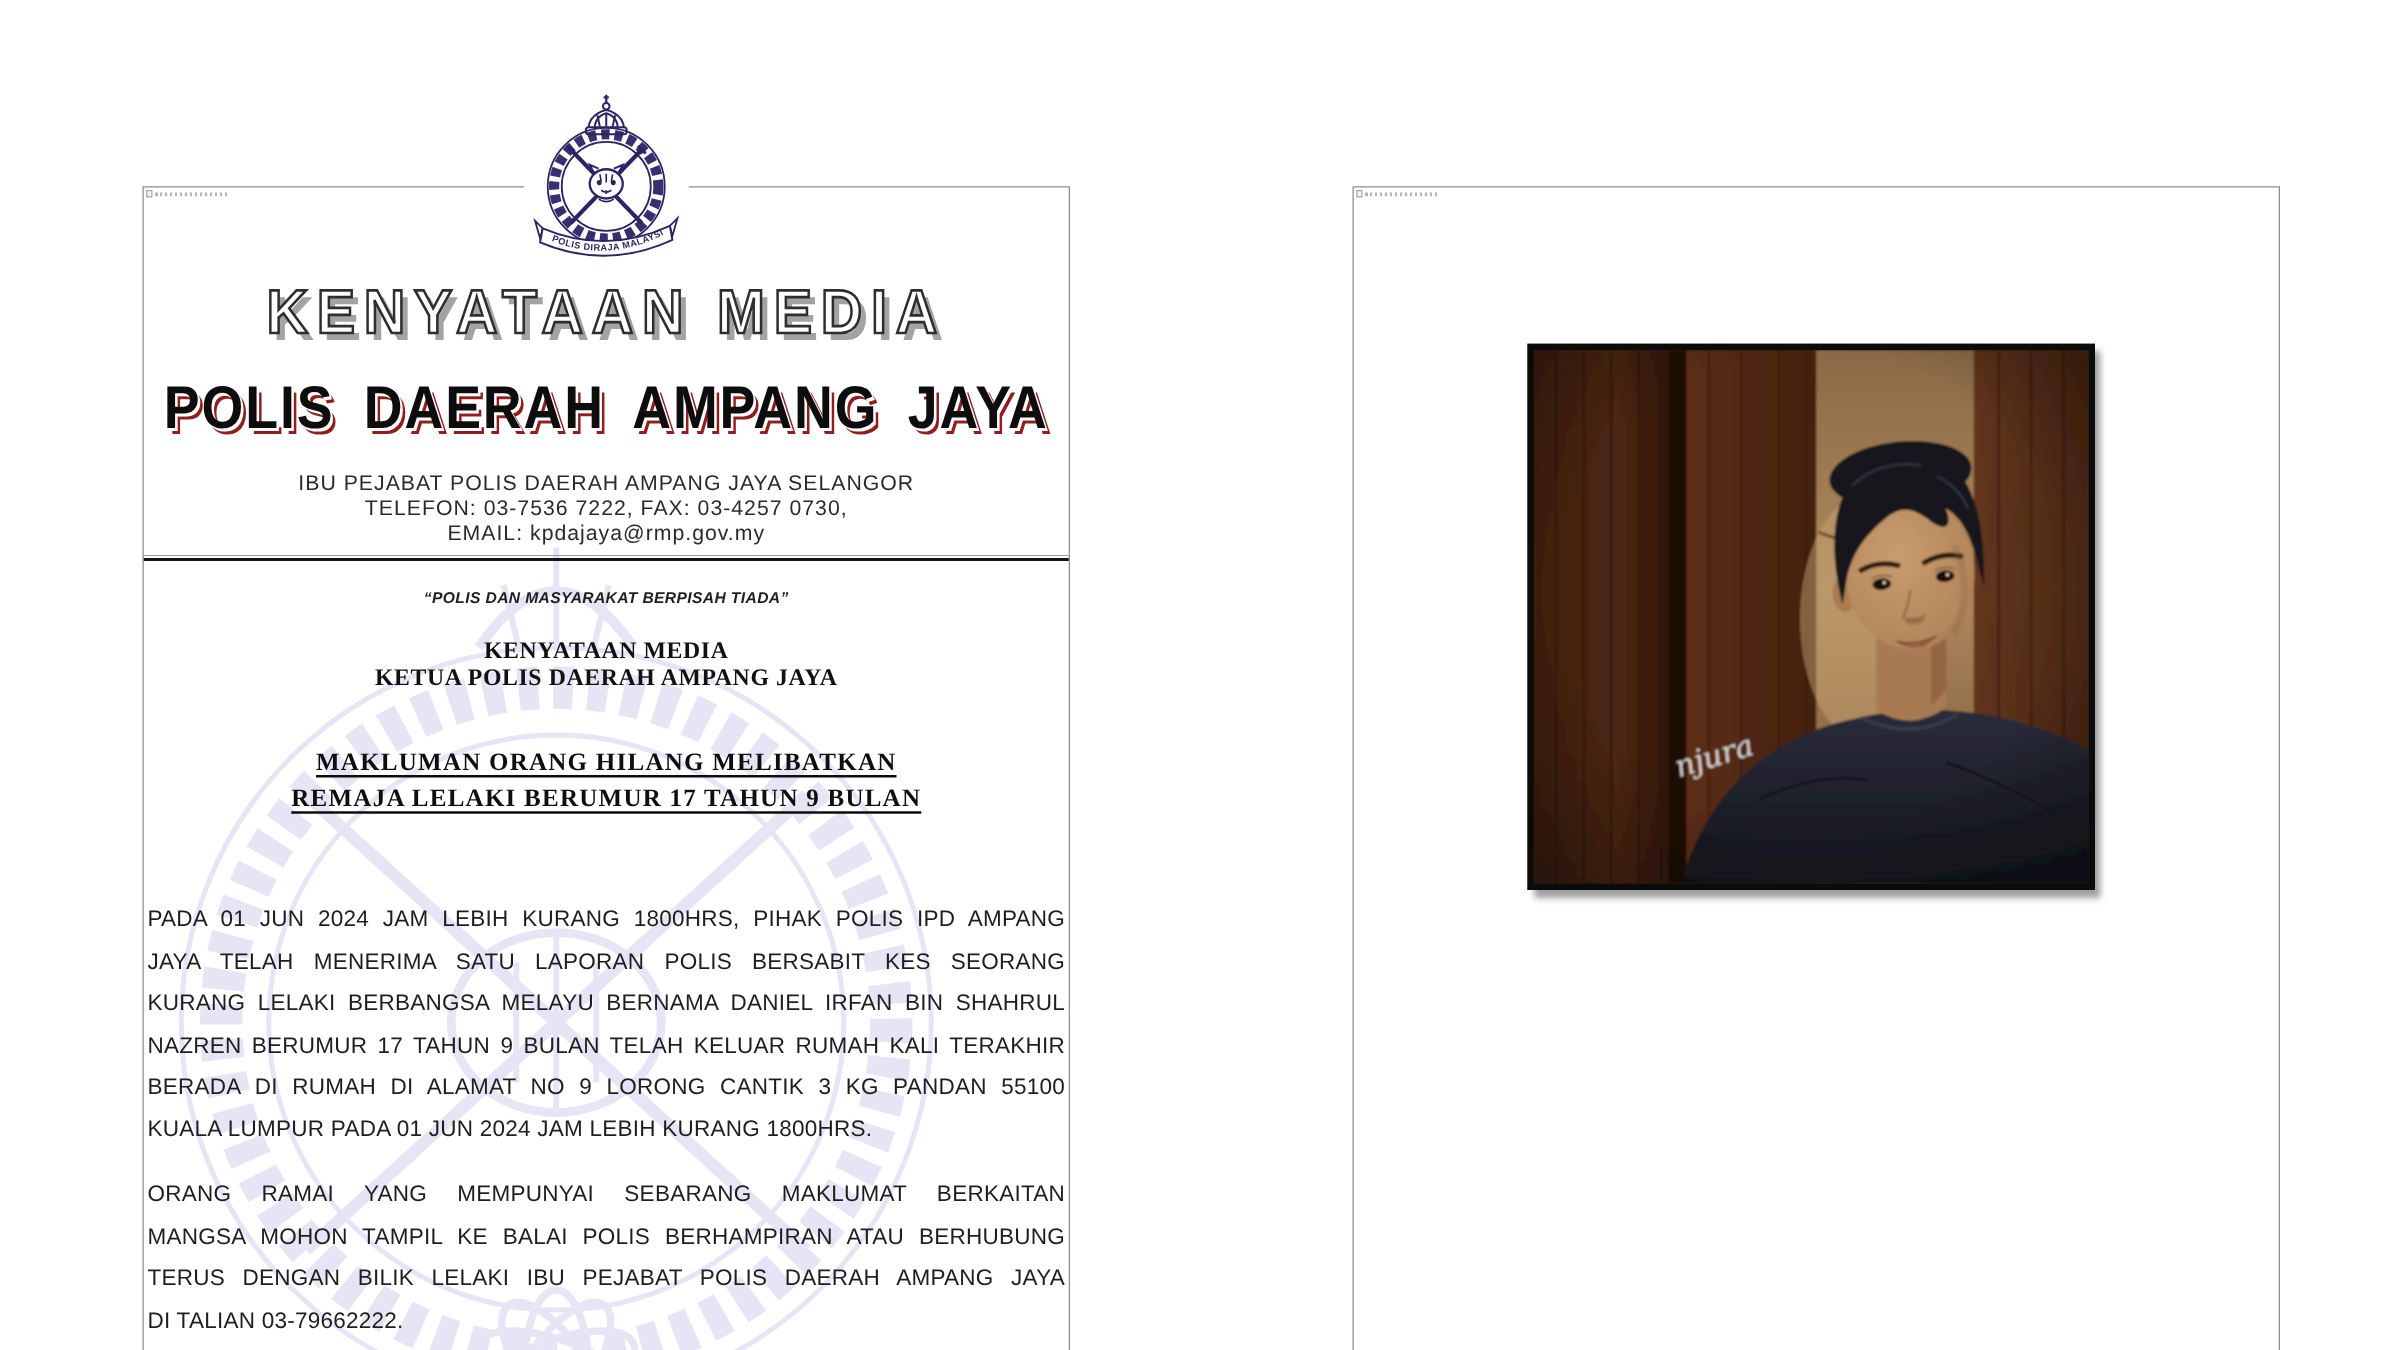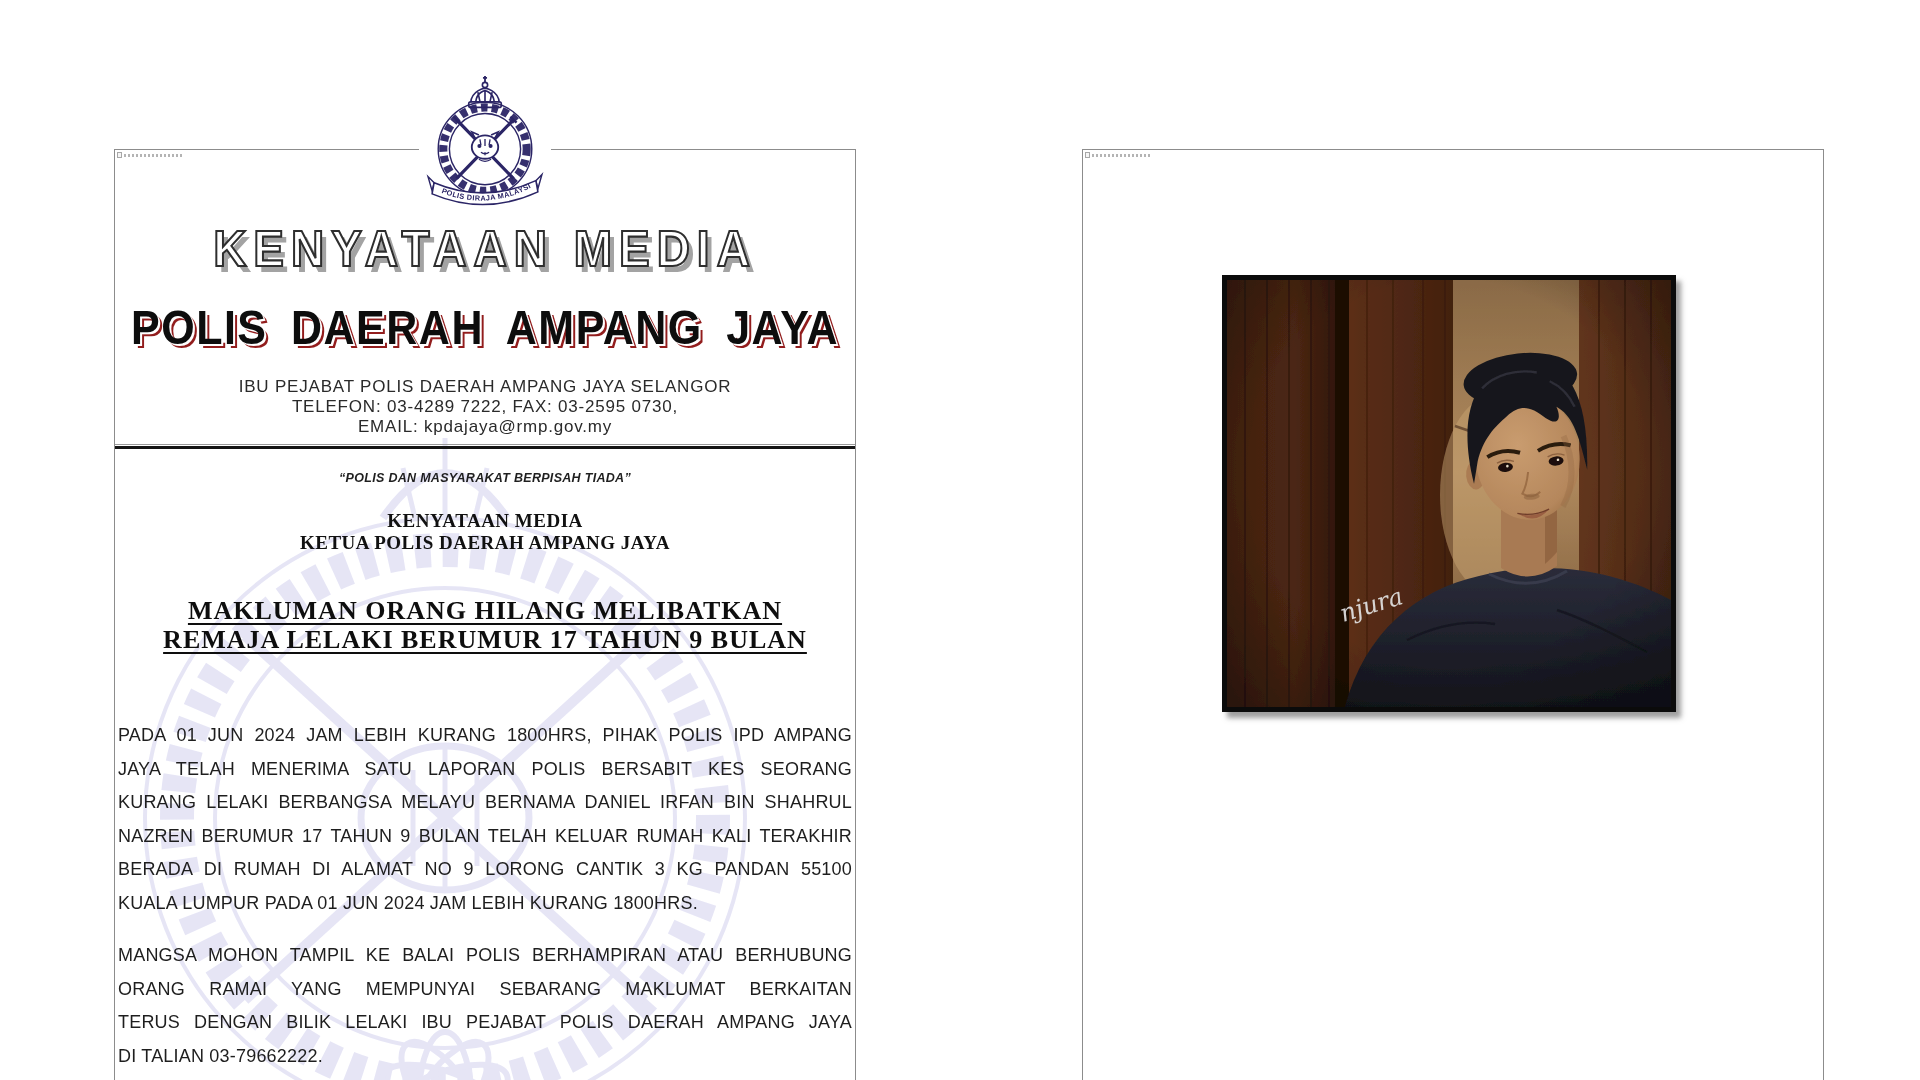--- a/index.html
+++ b/index.html
@@ -42,21 +42,21 @@
 
   .motto{position:absolute;top:321px;left:0;width:100%;text-align:center;
     font-size:12.5px;font-weight:bold;font-style:italic;color:#1f1f1f;letter-spacing:.3px;}
 
   .stmt{position:absolute;top:360px;left:0;width:100%;text-align:center;color:#111;
     font-family:"Liberation Serif",serif;}
   .stmt-line{font-size:19px;font-weight:bold;line-height:22px;letter-spacing:.5px;}
 
   .subject{position:absolute;top:446px;left:0;width:100%;text-align:center;color:#0e0e0e;
     font-family:"Liberation Serif",serif;}
-  .subject-line{font-size:26px;font-weight:bold;line-height:29px;letter-spacing:1px;
+  .subject-line{font-size:20px;font-weight:bold;line-height:29px;letter-spacing:1px;
     text-decoration:underline;text-decoration-thickness:2px;text-underline-offset:4px;}
 
   
   .para{position:absolute;left:3px;right:3px;color:#1e1e1e;font-size:18px;letter-spacing:.2px;}
   .para1{top:549px;margin-top:20px;}
   .para2{top:789px;}
   .pline{height:33.6px;line-height:33.6px;overflow:hidden;text-align:justify;white-space:normal;}
   .pline::after{content:"";display:inline-block;width:100%;height:0;}
   .para .pline:last-child::after{width:0;}
 
@@ -135,21 +135,21 @@
             <textPath href="#crest-banner-path" startOffset="2">POLIS DIRAJA MALAYSIA</textPath>
           </text>
         </svg>
       </div>
 
       <h1 class="title">KENYATAAN MEDIA</h1>
       <h2 class="subtitle">POLIS DAERAH AMPANG JAYA</h2>
 
       <div class="contact">
           <div class="contact-line">IBU PEJABAT POLIS DAERAH AMPANG JAYA SELANGOR</div>
-          <div class="contact-line">TELEFON: 03-4289 7222, FAX: 03-2595 0730,</div>
+          <div class="contact-line">TELEFON: 03-7536 7222, FAX: 03-4257 0730,</div>
           <div class="contact-line">EMAIL: kpdajaya@rmp.gov.my</div>
         </div>
 
       <div class="divider"></div>
 
       <div class="motto">“POLIS DAN MASYARAKAT BERPISAH TIADA”</div>
 
       <div class="stmt">
           <div class="stmt-line">KENYATAAN MEDIA</div>
           <div class="stmt-line">KETUA POLIS DAERAH AMPANG JAYA</div>
@@ -163,22 +163,22 @@
       <div class="para para1">
           <div class="pline">PADA 01 JUN 2024 JAM LEBIH KURANG 1800HRS, PIHAK POLIS IPD AMPANG</div>
           <div class="pline">JAYA TELAH MENERIMA SATU LAPORAN POLIS BERSABIT KES SEORANG</div>
           <div class="pline">KURANG LELAKI BERBANGSA MELAYU BERNAMA DANIEL IRFAN BIN SHAHRUL</div>
           <div class="pline">NAZREN BERUMUR 17 TAHUN 9 BULAN TELAH KELUAR RUMAH KALI TERAKHIR</div>
           <div class="pline">BERADA DI RUMAH DI ALAMAT NO 9 LORONG CANTIK 3 KG PANDAN 55100</div>
           <div class="pline">KUALA LUMPUR PADA 01 JUN 2024 JAM LEBIH KURANG 1800HRS.</div>
         </div>
 
       <div class="para para2">
+          <div class="pline">ORANG RAMAI YANG MEMPUNYAI SEBARANG MAKLUMAT BERKAITAN</div>
           <div class="pline">MANGSA MOHON TAMPIL KE BALAI POLIS BERHAMPIRAN ATAU BERHUBUNG</div>
-          <div class="pline">ORANG RAMAI YANG MEMPUNYAI SEBARANG MAKLUMAT BERKAITAN</div>
           <div class="pline">TERUS DENGAN BILIK LELAKI IBU PEJABAT POLIS DAERAH AMPANG JAYA</div>
           <div class="pline">DI TALIAN 03-79662222.</div>
         </div>
 
     </div>
   </section>
 
   <section class="page page-right">
 
     <div class="artifact">

